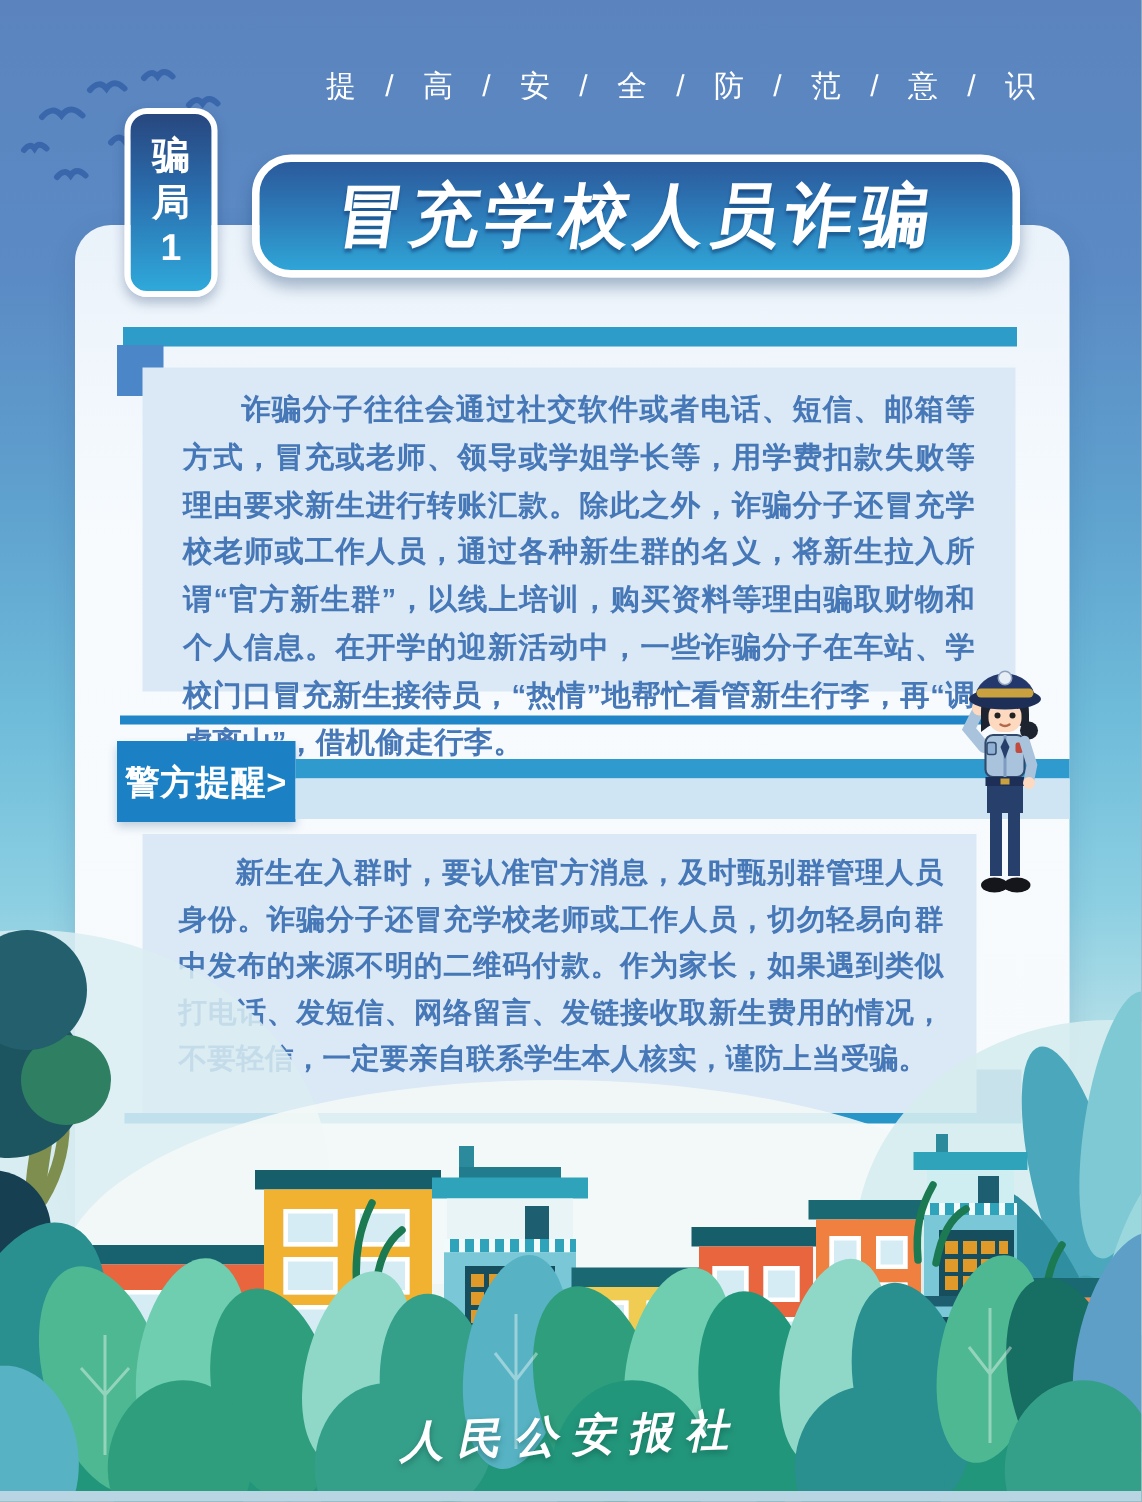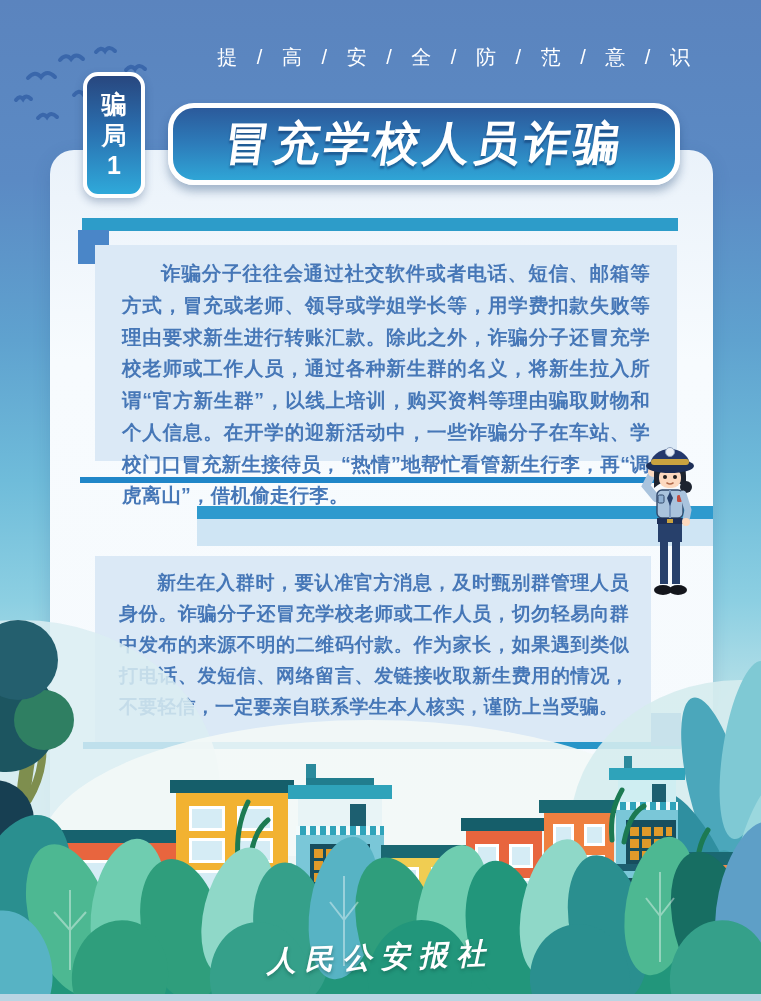--- a/index.html
+++ b/index.html
@@ -119,20 +119,23 @@
 
   <div class="main-panel">
     <div class="deco-bar-top"></div>
     <div class="deco-square-top"></div>
 
     <div class="text-panel p1">
       <p class="body-text">诈骗分子往往会通过社交软件或者电话、短信、邮箱等方式，冒充或老师、领导或学姐学长等，用学费扣款失败等理由要求新生进行转账汇款。除此之外，诈骗分子还冒充学校老师或工作人员，通过各种新生群的名义，将新生拉入所谓“官方新生群”，以线上培训，购买资料等理由骗取财物和个人信息。在开学的迎新活动中，一些诈骗分子在车站、学校门口冒充新生接待员，“热情”地帮忙看管新生行李，再“调虎离山”，借机偷走行李。</p>
     </div>
 
     <div class="reminder-line"></div>
+    <div class="reminder-box">
+      <span class="reminder-label">警方提醒&gt;</span>
+    </div>
     <div class="stripe1"></div>
     <div class="stripe2"></div>
 
     <div class="text-panel p2">
       <p class="body-text">新生在入群时，要认准官方消息，及时甄别群管理人员身份。诈骗分子还冒充学校老师或工作人员，切勿轻易向群中发布的来源不明的二维码付款。作为家长，如果遇到类似打电话、发短信、网络留言、发链接收取新生费用的情况，不要轻信，一定要亲自联系学生本人核实，谨防上当受骗。</p>
     </div>
 
     <div class="deco-bar-bottom"></div>
     <div class="deco-square-bottom"></div>
   </div>

